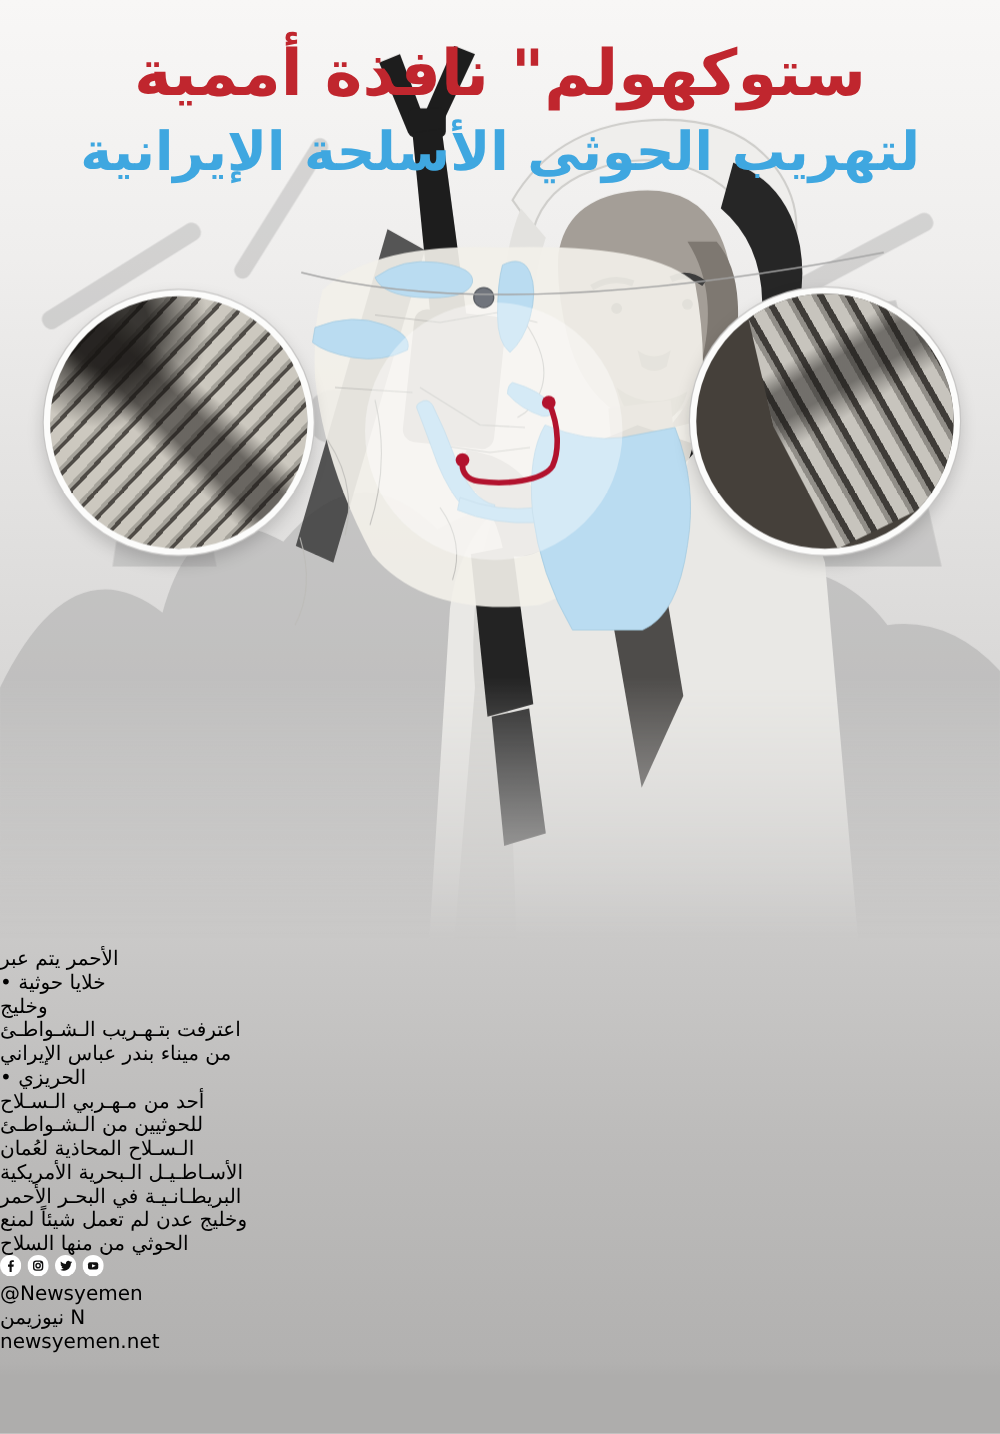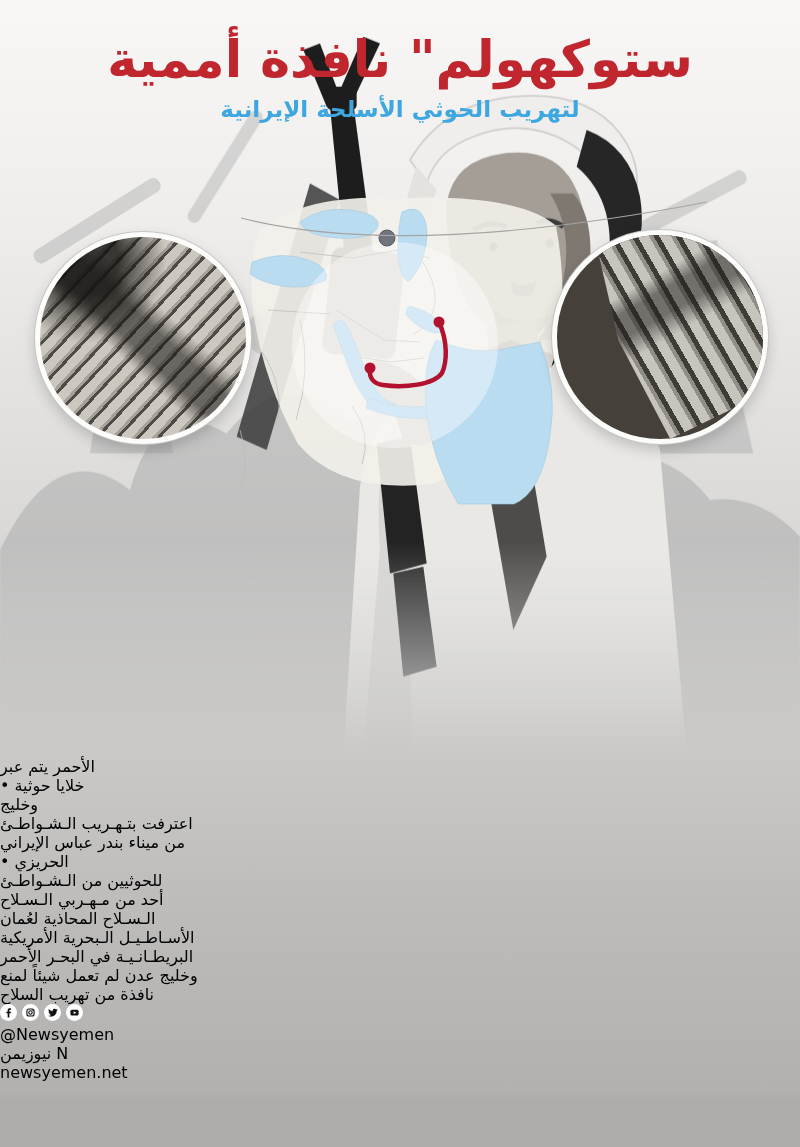--- a/index.html
+++ b/index.html
@@ -4,21 +4,21 @@
 <style>
   html,body{margin:0;padding:0;}
   .page{
     position:relative;width:800px;height:1147px;overflow:hidden;
     font-family:"DejaVu Sans",sans-serif;
     background:linear-gradient(180deg,#f8f7f6 0%,#efeeed 18%,#e0dfde 38%,#cfcecd 60%,#bcbbba 80%,#b2b1b0 95%,#aeadac 96%);
   }
   
   .title-block{position:absolute;top:26px;left:0;width:800px;text-align:center;direction:rtl;}
   .title-red{font-size:51px;font-weight:bold;color:#c0262e;line-height:1.32;white-space:nowrap;}
-  .title-blue{font-size:23px;font-weight:bold;color:#3fa7e0;line-height:1.3;margin-top:2px;white-space:nowrap;}
+  .title-blue{font-size:43px;font-weight:bold;color:#3fa7e0;line-height:1.3;margin-top:2px;white-space:nowrap;}
   
   .arc-svg{position:absolute;left:235px;top:190px;width:480px;height:75px;}
   .map-svg{position:absolute;left:0;top:192px;width:800px;height:320px;}
   
   .photo-oval{position:absolute;border-radius:50%;border:5px solid #fcfcfb;
     box-shadow:0 0 0 1px #c6c5c4,0 6px 14px rgba(0,0,0,.18);overflow:hidden;}
   .oval-left{left:35px;top:232px;width:206px;height:202px;
     background:
       linear-gradient(43deg,rgba(0,0,0,0) 40%,rgba(25,22,20,.55) 46%,rgba(25,22,20,.55) 55%,rgba(0,0,0,0) 62%),
       radial-gradient(circle at 22% 12%,rgba(20,18,16,.8) 0 14%,rgba(20,18,16,0) 34%),
@@ -223,32 +223,32 @@
     <div>اعترفت بتـهـريب الـشـواطـئ</div>
     <div>من ميناء بندر عباس الإيراني</div>
   </div>
 
   <div class="b-line b2-h"></div>
   <div class="b-line b2-v"></div>
 
   <div class="item-label item2-label rtl"><span>•</span> <span>الحريزي</span></div>
 
   <div class="para para2 rtl">
+    <div>أحد من مـهـربي الـسـلاح</div>
     <div>للحوثيين من الـشـواطـئ</div>
-    <div>أحد من مـهـربي الـسـلاح</div>
     <div>الـسـلاح المحاذية لعُمان</div>
   </div>
 
   
   <div class="b-line ln-v"></div>
   <div class="para left-note rtl">
     <div>الأسـاطـيـل الـبحرية الأمريكية</div>
     <div>البريطـانـيـة في البحـر الأحمر</div>
     <div>وخليج عدن لم تعمل شيئاً لمنع</div>
-    <div>نافذة من تهريب السلاح</div>
+    <div>الحوثي من منها السلاح</div>
   </div>
 
   
   <div class="silver-band"></div>
   <div class="footer-bar"></div>
 
   <div class="social">
     <span><svg width="17" height="17" viewBox="0 0 20 20">
           <circle cx="10" cy="10" r="10" fill="#fff"></circle>
           <path d="M11 16v-5h1.7l.3-2H11V7.7c0-.6.2-1 1-1h1V5h-1.6C9.7 5 9 6 9 7.5V9H7.5v2H9v5z" fill="#111"></path>

